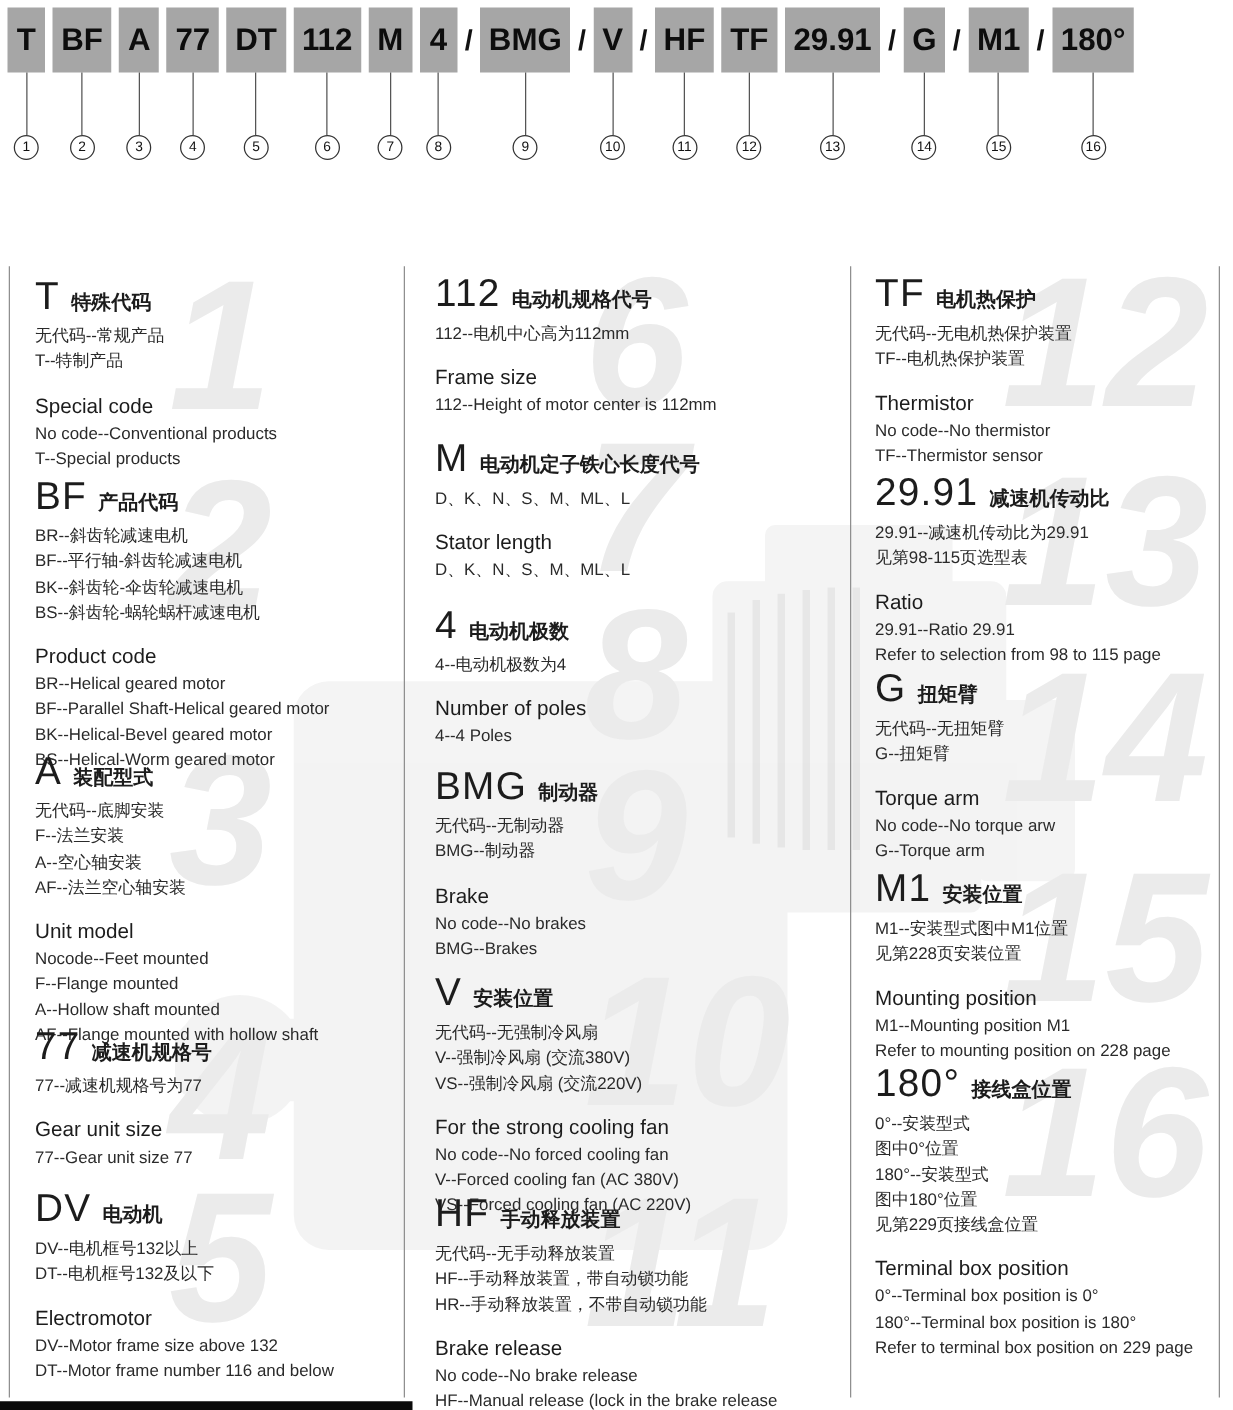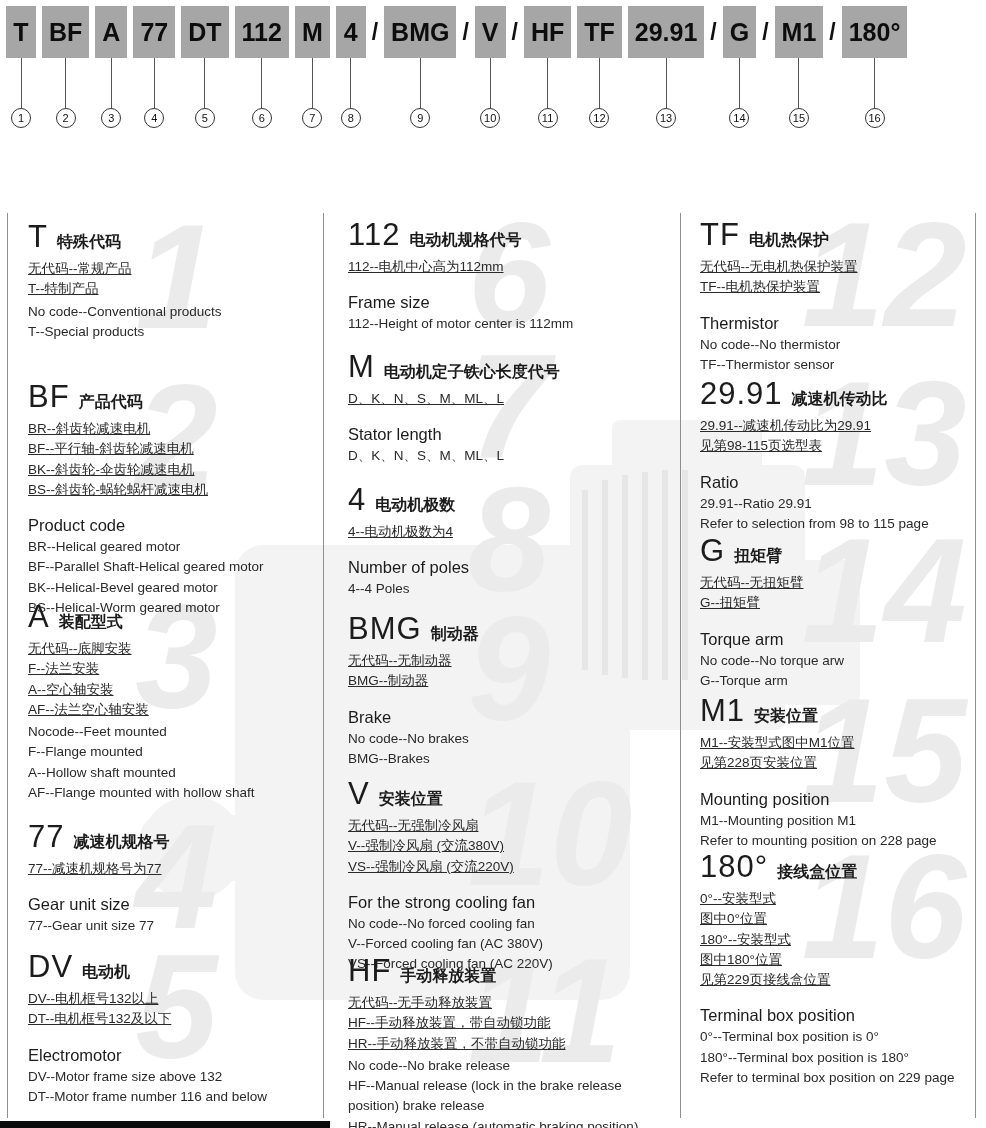--- a/index.html
+++ b/index.html
@@ -35,21 +35,21 @@
   .section{position:absolute;left:0;width:100%;}
   .wm{
     position:absolute;top:-18px;left:38%;z-index:0;
     font-size:148px;font-style:italic;font-weight:bold;color:#ebebeb;line-height:1;
     pointer-events:none;user-select:none;
   }
   .head{position:relative;z-index:1;display:flex;align-items:baseline;gap:9px;}
   .code{font-size:31px;line-height:1;color:#1c1c1c;letter-spacing:1px;}
   .tzh{font-size:16px;font-weight:600;color:#1c1c1c;}
   .body{position:relative;z-index:1;white-space:pre-line;font-size:13.5px;line-height:1.5;color:#2a2a2a;}
-  .bzh{margin-top:6px;text-decoration:underline;}
+  .bzh{margin-top:6px;}
   .ten{position:relative;z-index:1;margin-top:16px;font-size:16.5px;color:#1c1c1c;}
   .ben{margin-top:2px;}
   
   .machine-wm{position:absolute;left:140px;top:420px;z-index:0;}
   .footer-bar{position:absolute;left:0;bottom:0;width:330px;height:7px;background:#0b0b0b;z-index:3;}
 </style>
 </head>
 <body>
 
 <svg class="machine-wm" width="720" height="690" viewBox="0 0 720 690">
@@ -170,20 +170,21 @@
 
 <div class="col" style="left:28px;width:282px;height:905px;">
   <div class="section" style="top:8px">
     <div class="wm">1</div>
     <div class="head">
         <span class="code">T</span>
         <span class="tzh">特殊代码</span>
       </div>
     <div class="body bzh">无代码--常规产品
 T--特制产品</div>
+    <div class="ten">Special code</div>
     <div class="body ben">No code--Conventional products
 T--Special products</div>
   </div>
   <div class="section" style="top:168px">
     <div class="wm">2</div>
     <div class="head">
         <span class="code">BF</span>
         <span class="tzh">产品代码</span>
       </div>
     <div class="body bzh">BR--斜齿轮减速电机
@@ -199,20 +200,21 @@
   <div class="section" style="top:388px">
     <div class="wm">3</div>
     <div class="head">
         <span class="code">A</span>
         <span class="tzh">装配型式</span>
       </div>
     <div class="body bzh">无代码--底脚安装
 F--法兰安装
 A--空心轴安装
 AF--法兰空心轴安装</div>
+    <div class="ten">Unit model</div>
     <div class="body ben">Nocode--Feet mounted
 F--Flange mounted
 A--Hollow shaft mounted
 AF--Flange mounted with hollow shaft</div>
   </div>
   <div class="section" style="top:608px">
     <div class="wm">4</div>
     <div class="head">
         <span class="code">77</span>
         <span class="tzh">减速机规格号</span>
@@ -294,20 +296,21 @@
   </div>
   <div class="section" style="top:742px">
     <div class="wm">11</div>
     <div class="head">
         <span class="code">HF</span>
         <span class="tzh">手动释放装置</span>
       </div>
     <div class="body bzh">无代码--无手动释放装置
 HF--手动释放装置，带自动锁功能
 HR--手动释放装置，不带自动锁功能</div>
+    <div class="ten">Brake release</div>
     <div class="body ben">No code--No brake release
 HF--Manual release (lock in the brake release position) brake release
 HR--Manual release (automatic braking position)</div>
   </div>
 </div>
 
 <div class="col" style="left:700px;width:268px;height:905px;">
   <div class="section" style="top:6px">
     <div class="wm">12</div>
     <div class="head">

